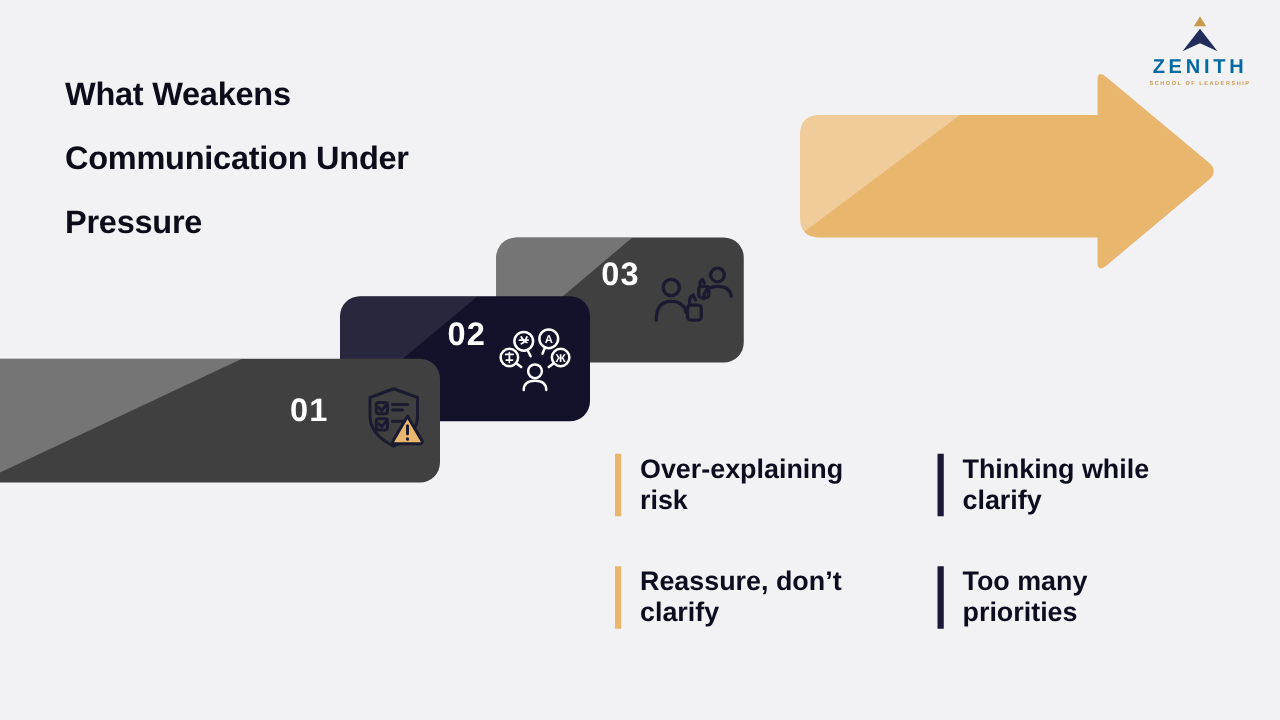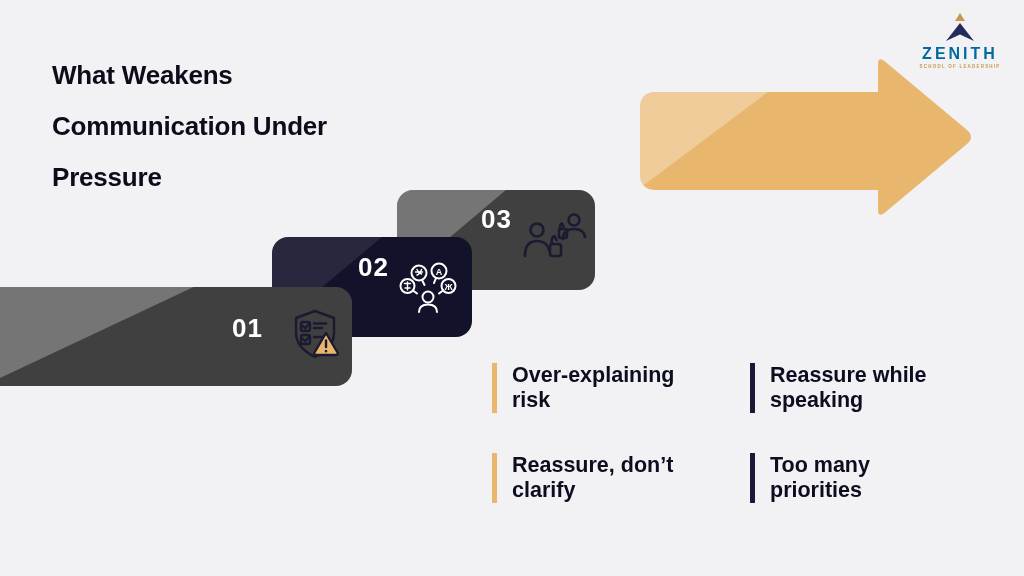--- a/index.html
+++ b/index.html
@@ -162,18 +162,18 @@
         <path d="M2 46 Q2 31 14 31 Q24 31 26 40"></path>
         <rect x="27" y="34" width="11" height="12" rx="2.5"></rect>
         <path d="M29 34 q-1.5 -6 2.5 -8 l2 4"></path>
       </g>
     </svg>
   </div>
 
 
   <div class="points">
     <div class="point gold">Over-explaining risk</div>
-    <div class="point navy">Reassure while speaking</div>
+    <div class="point navy">Thinking while clarify</div>
     <div class="point gold">Reassure, don’t clarify</div>
     <div class="point navy">Too many priorities</div>
   </div>
 
 </div>
 
 </body></html>

